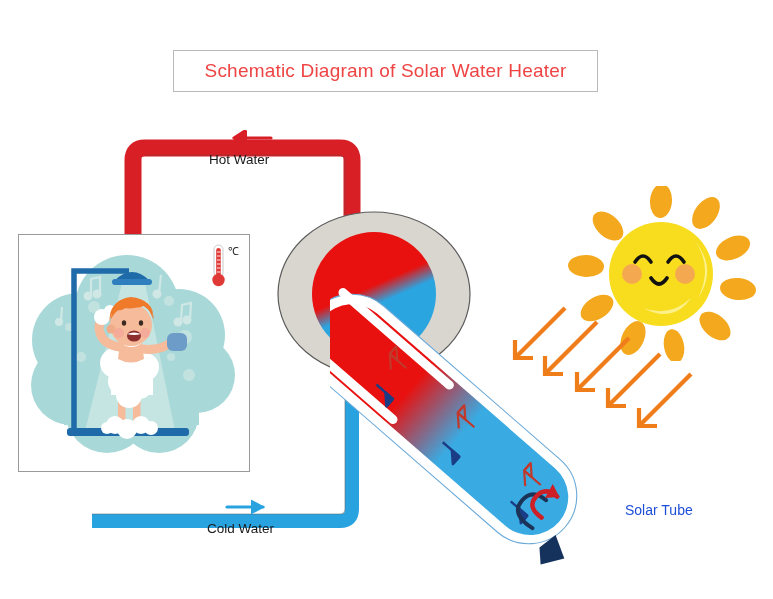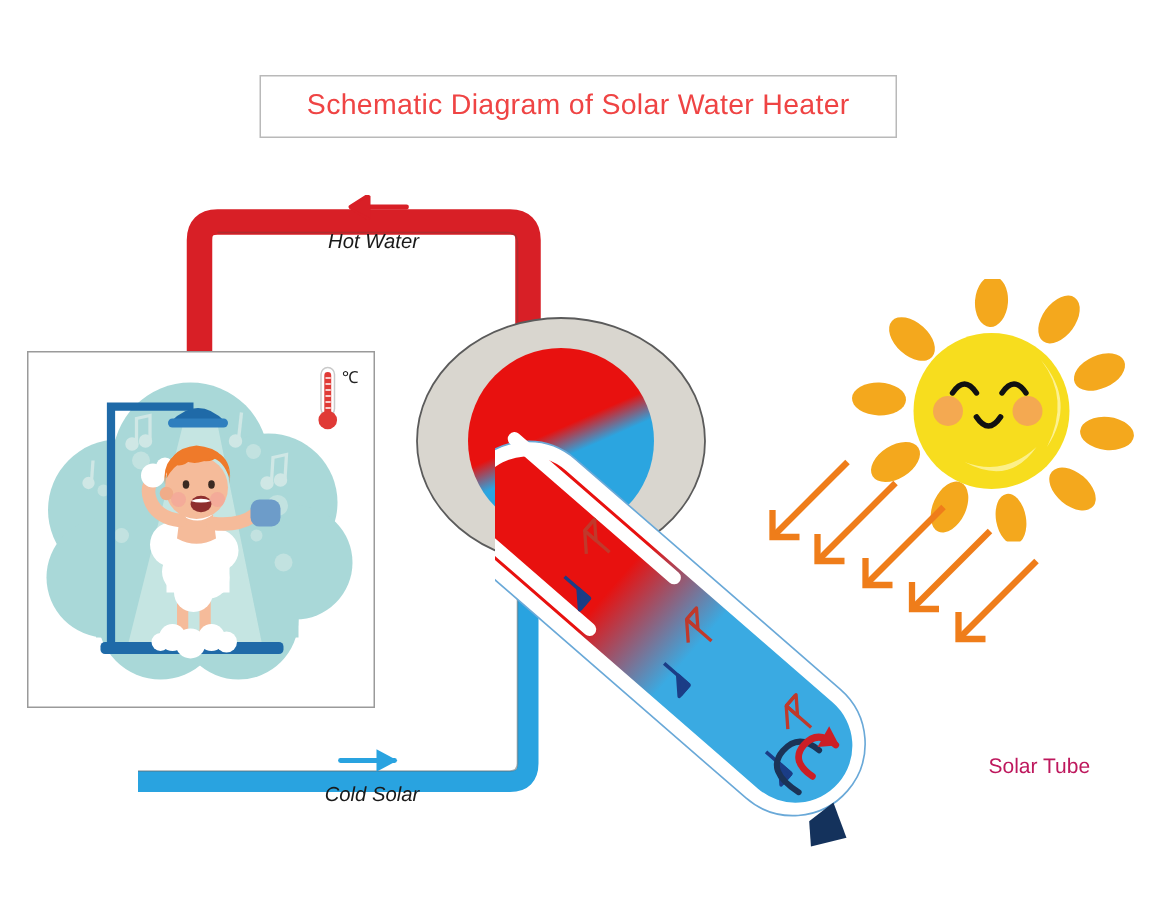--- a/index.html
+++ b/index.html
@@ -18,24 +18,24 @@
     left:173px;top:50px;width:425px;height:42px;
     border:1px solid #b9b9b9;background:#fff;
     display:flex;align-items:center;justify-content:center;
     box-sizing:border-box;
   }
   #title-text{
     font-size:19px;color:#ef4444;letter-spacing:.2px;white-space:nowrap;
   }
 
   
-  .flow-label{font-size:13.5px;color:#1a1a1a;white-space:nowrap;text-align:center;font-style:italic;}
+  .flow-label{font-size:13.5px;color:#1a1a1a;white-space:nowrap;}
   #hot-water-label{left:209px;top:130px;width:80px;}
   #cold-water-label{left:207px;top:499px;width:82px;}
-  #solar-tube-label{left:659px;top:502px;font-size:14px;color:#be185d;white-space:nowrap;}
+  #solar-tube-label{left:625px;top:502px;font-size:14px;color:#1d4ed8;white-space:nowrap;}
 
   
   #shower-panel{
     left:18px;top:234px;width:232px;height:238px;
     background:#fff;border:1px solid #9a9a9a;box-sizing:border-box;
   }
   #shower-svg{position:absolute;left:0;top:0;}
 
   
   #tank-svg{left:274px;top:206px;}
@@ -80,21 +80,21 @@
     <div class="flow-label">Hot Water</div>
   </div>
 
   <div class="abs" id="cold-water-label">
     <svg width="82" height="18" viewBox="0 0 82 18">
       <g stroke="#29a3e0" stroke-width="3.2" fill="none" stroke-linecap="round" stroke-linejoin="round">
         <line x1="20" y1="8" x2="56" y2="8"></line>
       </g>
       <polygon points="58,8 44,0.5 44,15.5" fill="#29a3e0"></polygon>
     </svg>
-    <div class="flow-label">Cold Solar</div>
+    <div class="flow-label">Cold Water</div>
   </div>
 
   <div class="abs" id="solar-tube-label">Solar Tube</div>
 
   <div id="shower-panel" class="abs">
     <svg id="shower-svg" width="230" height="236" viewBox="0 0 230 236">
       <defs>
         <clipPath id="panelClip">
             <rect x="0" y="0" width="230" height="236"></rect>
           </clipPath>

